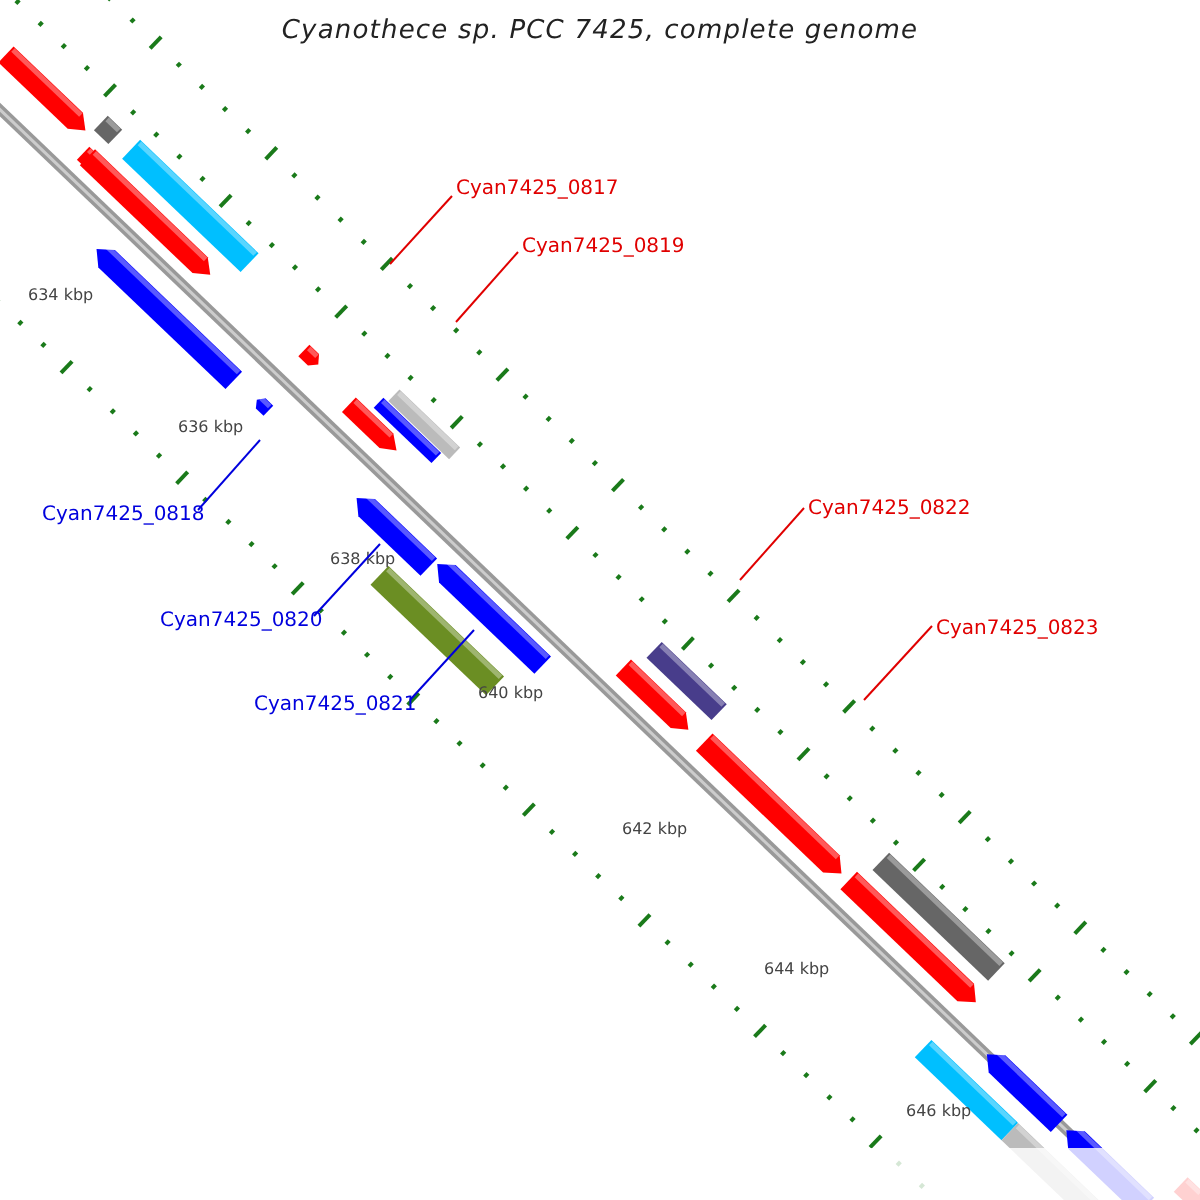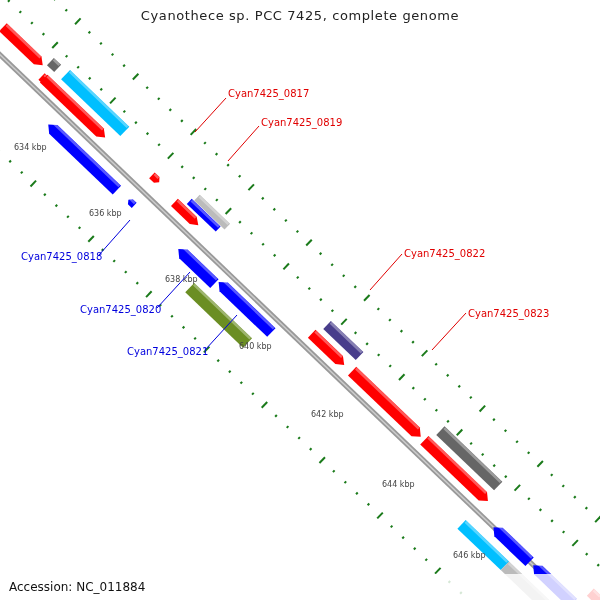--- a/index.html
+++ b/index.html
@@ -1,18 +1,18 @@
 <!DOCTYPE html>
 <html><head>
 <meta charset="utf-8">
 <style>
   html, body { margin: 0; padding: 0; background: #ffffff; }
   body { width: 600px; height: 600px; position: relative; overflow: hidden; font-family: "DejaVu Sans", sans-serif; }
   #map { position: absolute; left: 0; top: 0; width: 600px; height: 600px; }
-  .title { position: absolute; top: 8px; left: 0; width: 600px; text-align: center; font-size: 13px; letter-spacing: 0.6px; color: #222; font-family: "DejaVu Sans", sans-serif; }
+  .title { position: absolute; top: 8px; left: 0; width: 600px; text-align: center; font-size: 13px; font-style: italic; letter-spacing: 0.6px; color: #222; font-family: "DejaVu Sans", sans-serif; }
   .footer { position: absolute; bottom: 0; left: 0; width: 600px; height: 26px; background: rgba(255,255,255,0.82); font-size: 12px; color: #111; }
   .footer .acc { position: absolute; left: 9px; top: 6px; }
   .footer .topo { position: absolute; right: 9px; top: 6px; }
   .tick-label { font-size: 8px; fill: #444; font-family: "DejaVu Sans", sans-serif; }
   .gene-label { font-size: 10px; font-family: "DejaVu Sans", sans-serif; }
 </style>
 </head>
 <body>
 
 <svg id="map" width="600" height="600" viewBox="0 0 600 600" xmlns="http://www.w3.org/2000/svg">
@@ -287,14 +287,13 @@
     <text class="gene-label" x="80" y="313" fill="#0000dd">Cyan7425_0820</text>
     <text class="gene-label" x="127" y="355" fill="#0000dd">Cyan7425_0821</text>
     <text class="gene-label" x="404" y="257" fill="#e00000">Cyan7425_0822</text>
     <text class="gene-label" x="468" y="317" fill="#e00000">Cyan7425_0823</text>
   </g>
 </svg>
 
 <div class="title">Cyanothece sp. PCC 7425, complete genome</div>
 
 <div class="footer">
-  <span class="acc">Accession: NC_011884</span>
 </div>
 
 </body></html>

